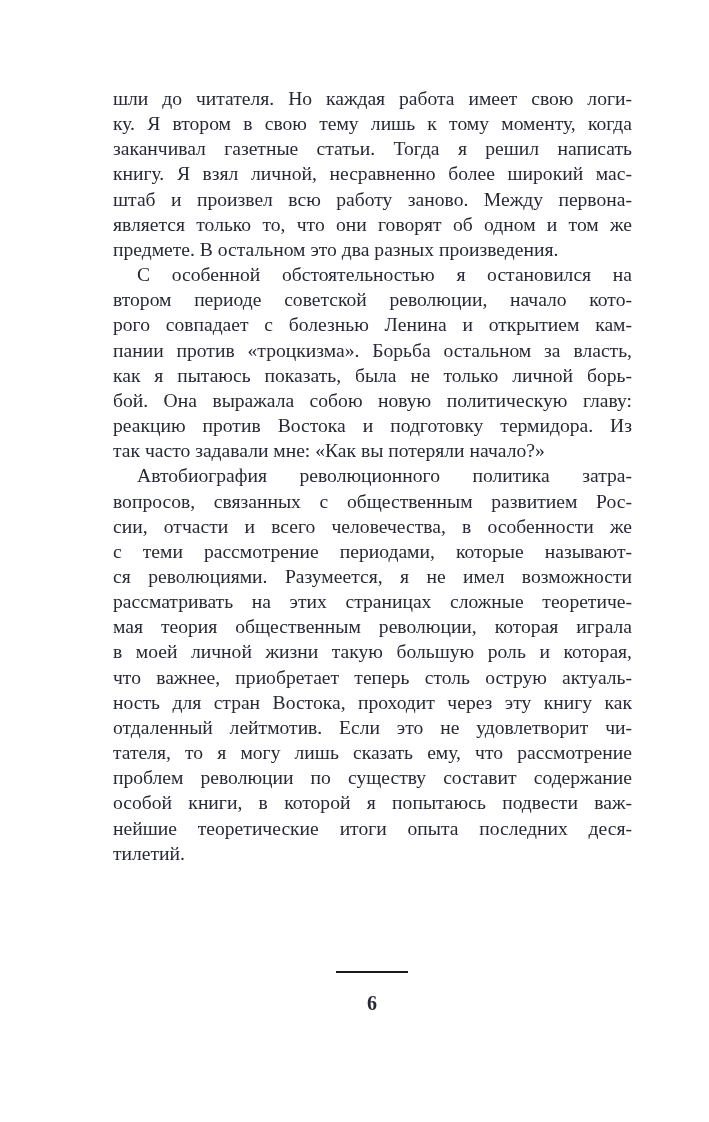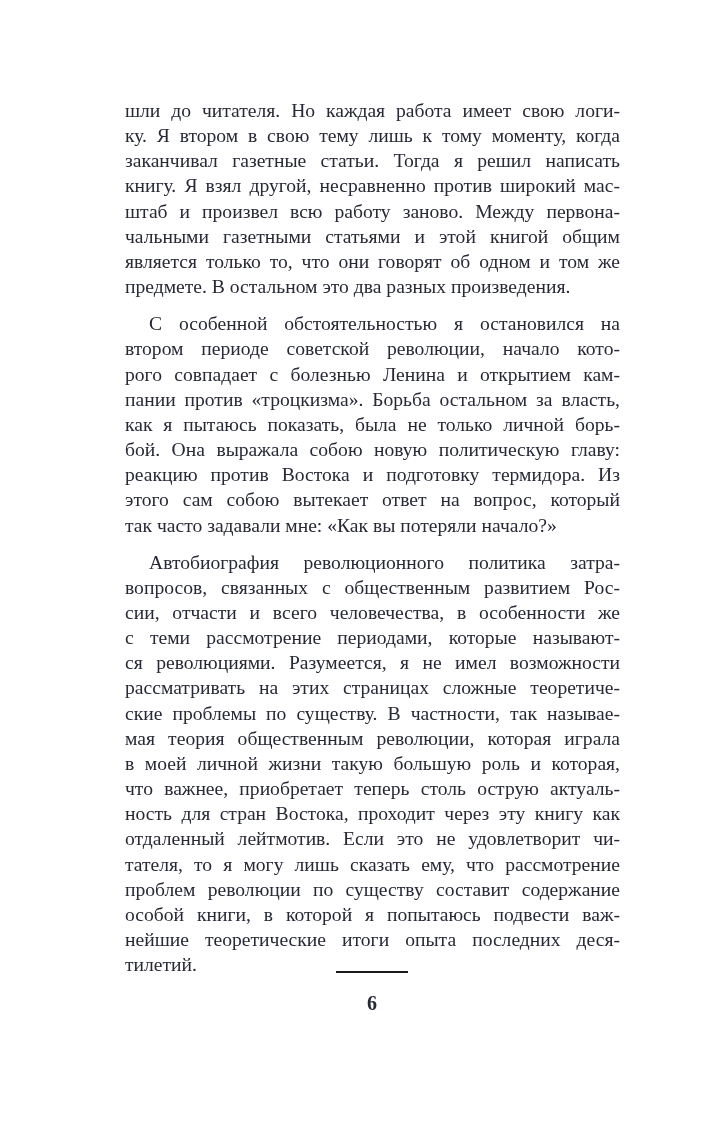--- a/index.html
+++ b/index.html
@@ -18,21 +18,21 @@
   }
   .text-block {
     position: absolute;
     left: 113px;
     top: 86px;
     width: 519px;
     color: #272936;
     font-size: 19.6px;
     line-height: 25.15px;
   }
-  .paragraph { margin: 12px; padding: 0; }
+  .paragraph { margin: 0; padding: 0; }
   .line {
     text-align: justify;
     text-align-last: justify;
   }
   .line.last {
     text-align-last: left;
   }
   .line.indent {
     text-indent: 24px;
   }
@@ -57,45 +57,42 @@
 </style>
 </head>
 <body>
 
 <div class="page">
   <div class="text-block">
       <div class="paragraph">
         <div class="line">шли до читателя. Но каждая работа имеет свою логи-</div>
         <div class="line">ку. Я втором в свою тему лишь к тому моменту, когда</div>
         <div class="line">заканчивал газетные статьи. Тогда я решил написать</div>
-        <div class="line">книгу. Я взял другой, несравненно против широкий мас-</div>
+        <div class="line">книгу. Я взял личной, несравненно более широкий мас-</div>
         <div class="line">штаб и произвел всю работу заново. Между первона-</div>
-        <div class="line">чальными газетными статьями и этой книгой общим</div>
         <div class="line">является только то, что они говорят об одном и том же</div>
         <div class="line last">предмете. В остальном это два разных произведения.</div>
       </div>
       <div class="paragraph">
         <div class="line indent">С особенной обстоятельностью я остановился на</div>
         <div class="line">втором периоде советской революции, начало кото-</div>
         <div class="line">рого совпадает с болезнью Ленина и открытием кам-</div>
         <div class="line">пании против «троцкизма». Борьба остальном за власть,</div>
         <div class="line">как я пытаюсь показать, была не только личной борь-</div>
         <div class="line">бой. Она выражала собою новую политическую главу:</div>
         <div class="line">реакцию против Востока и подготовку термидора. Из</div>
-        <div class="line">этого сам собою вытекает ответ на вопрос, который</div>
         <div class="line last">так часто задавали мне: «Как вы потеряли начало?»</div>
       </div>
       <div class="paragraph">
         <div class="line indent">Автобиография революционного политика затра-</div>
         <div class="line">вопросов, связанных с общественным развитием Рос-</div>
         <div class="line">сии, отчасти и всего человечества, в особенности же</div>
         <div class="line">с теми рассмотрение периодами, которые называют-</div>
         <div class="line">ся революциями. Разумеется, я не имел возможности</div>
         <div class="line">рассматривать на этих страницах сложные теоретиче-</div>
-        <div class="line">ские проблемы по существу. В частности, так называе-</div>
         <div class="line">мая теория общественным революции, которая играла</div>
         <div class="line">в моей личной жизни такую большую роль и которая,</div>
         <div class="line">что важнее, приобретает теперь столь острую актуаль-</div>
         <div class="line">ность для стран Востока, проходит через эту книгу как</div>
         <div class="line">отдаленный лейтмотив. Если это не удовлетворит чи-</div>
         <div class="line">тателя, то я могу лишь сказать ему, что рассмотрение</div>
         <div class="line">проблем революции по существу составит содержание</div>
         <div class="line">особой книги, в которой я попытаюсь подвести важ-</div>
         <div class="line">нейшие теоретические итоги опыта последних деся-</div>
         <div class="line last">тилетий.</div>

